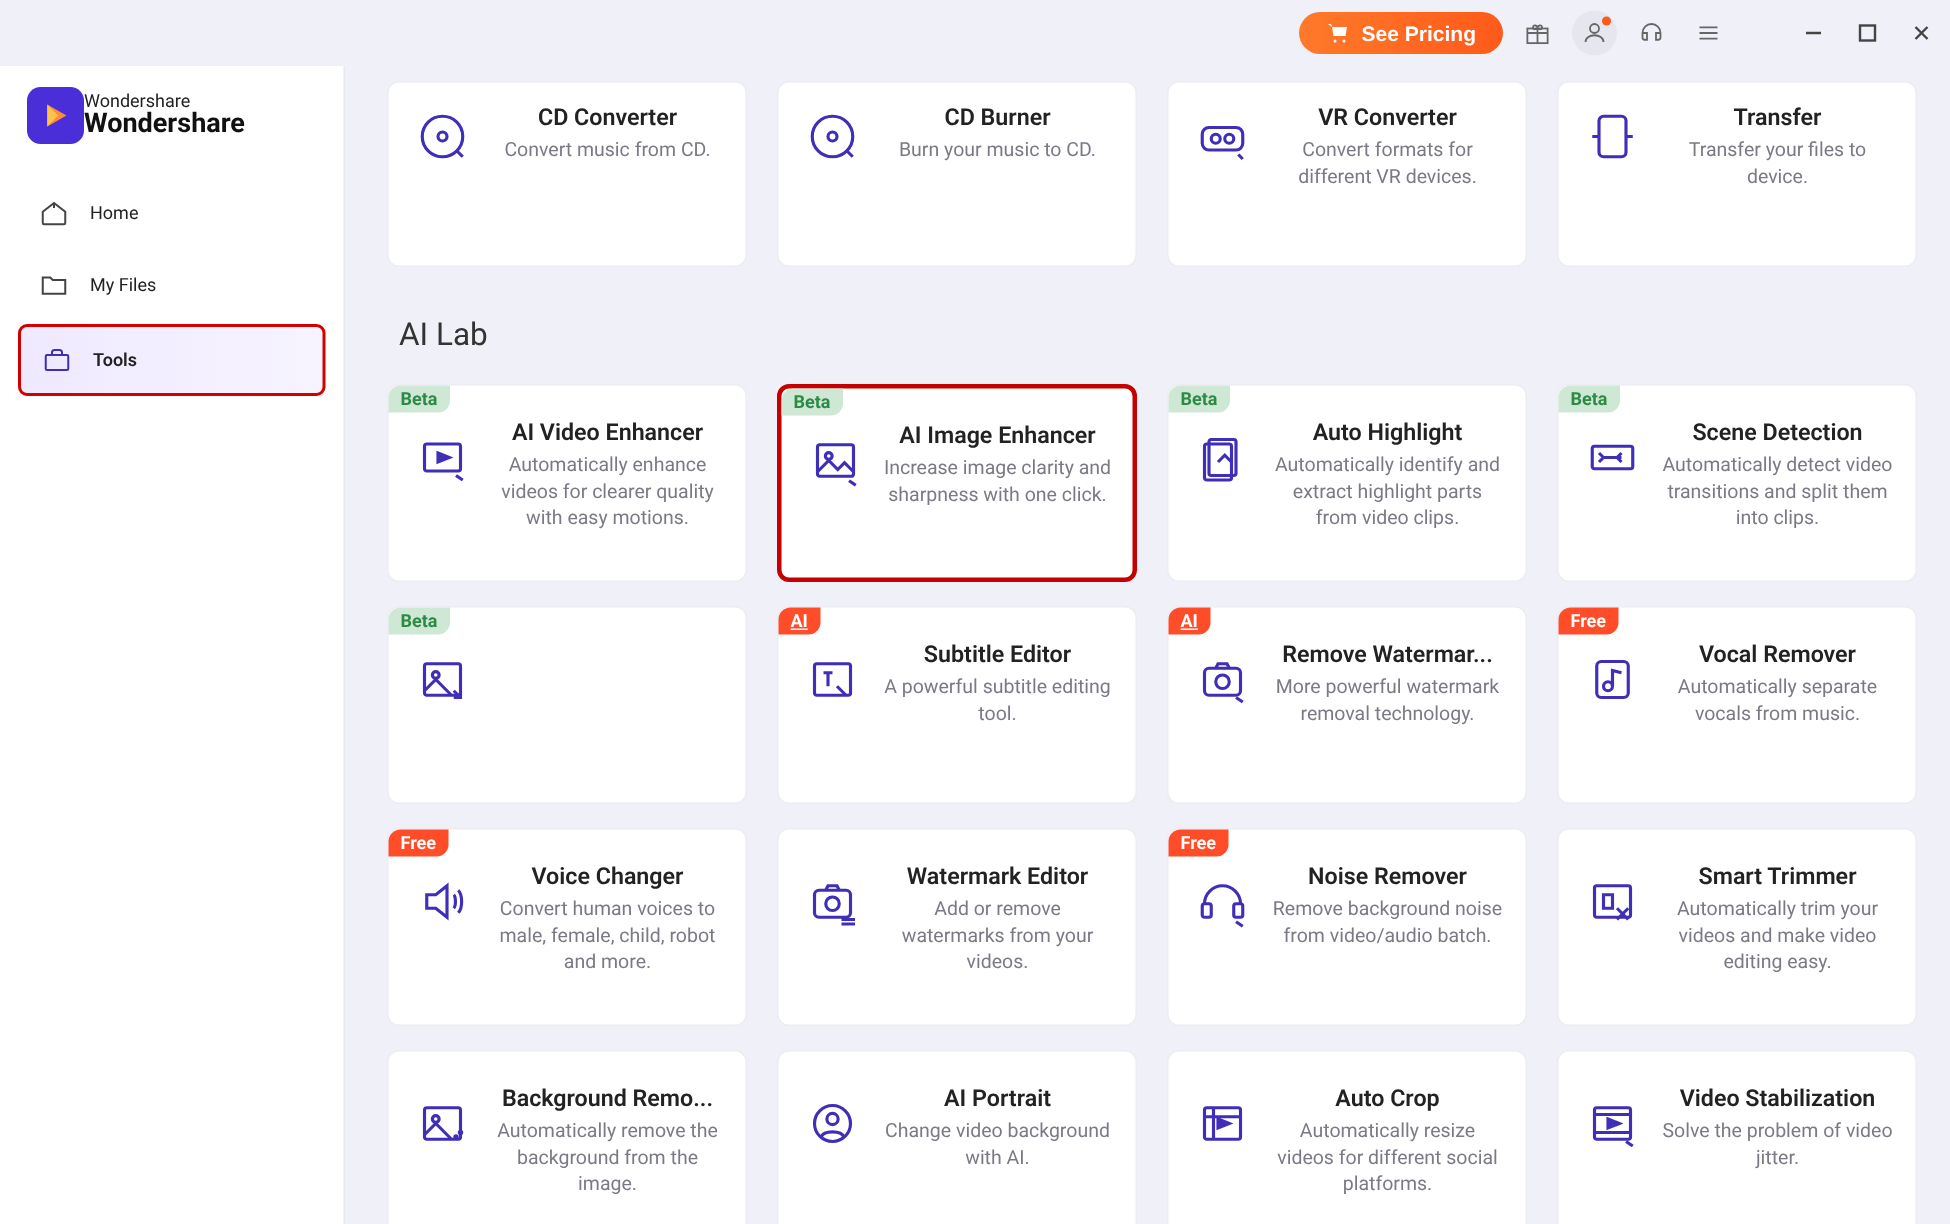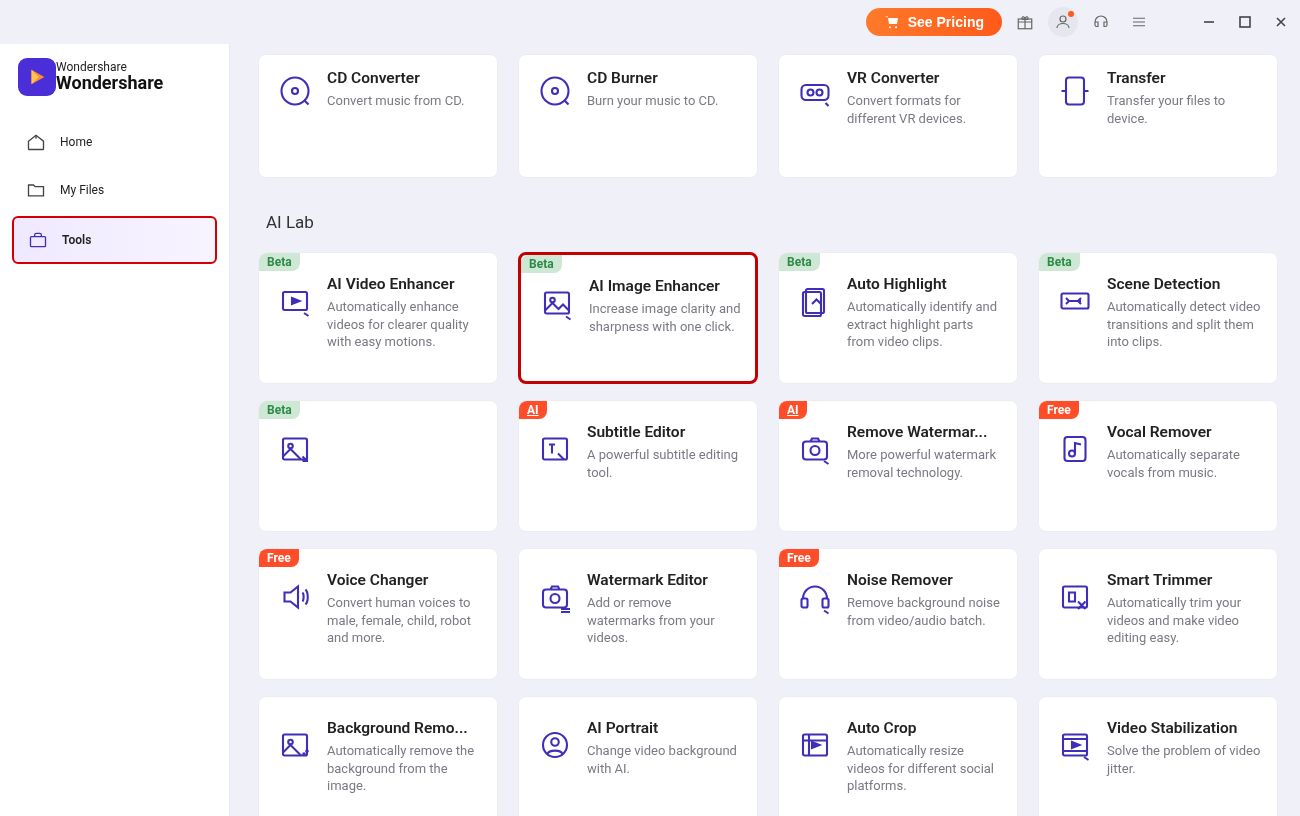--- a/index.html
+++ b/index.html
@@ -82,21 +82,21 @@
     overflow:auto;
     padding: 10px 20px 20px 28px;
   }
   .grid{
     display:grid;
     grid-template-columns: repeat(4, 240px);
     gap:16px 20px;
   }
   .section-title{
     grid-column:1/-1;
-    font-size:17px;color:#333;
+    font-size:21px;color:#333;
     padding:18px 4px 4px 8px;
   }
   .card{
     position:relative;
     background:#fff;
     border:1px solid #ececf2;
     border-radius:8px;
     height:124px;
     padding:14px 14px 12px 16px;
     display:flex;
@@ -115,21 +115,21 @@
   .badge.beta{background:#cfe8d5;color:#2c8a45;}
   .badge.ai{background:#ff4d2a;color:#fff;text-decoration:underline;}
   .badge.free{background:#ff4d2a;color:#fff;}
   .card .icon{
     width:40px;height:40px;flex:0 0 40px;
     margin-top:14px;
     display:flex;align-items:center;justify-content:center;
   }
   .card.nobadge .icon{margin-top:2px;}
   .card .icon svg{width:36px;height:36px;stroke:#3f2fb8;fill:none;stroke-width:1.4;}
-  .card .txt{flex:1;min-width:0;margin-top:8px;}
+  .card .txt{flex:1;min-width:0;margin-top:8px;text-align:center;}
   .card.nobadge .txt{margin-top:0;}
   .card .title{font-size:15.5px;font-weight:600;color:#222;line-height:1.25;margin-bottom:4px;white-space:nowrap;overflow:hidden;text-overflow:ellipsis;}
   .card .desc{font-size:13px;color:#7a7a85;line-height:1.35;}
 </style>
 </head>
 <body>
 
 <div class="titlebar">
   <button class="pricing-btn">
     <svg viewBox="0 0 24 24">

